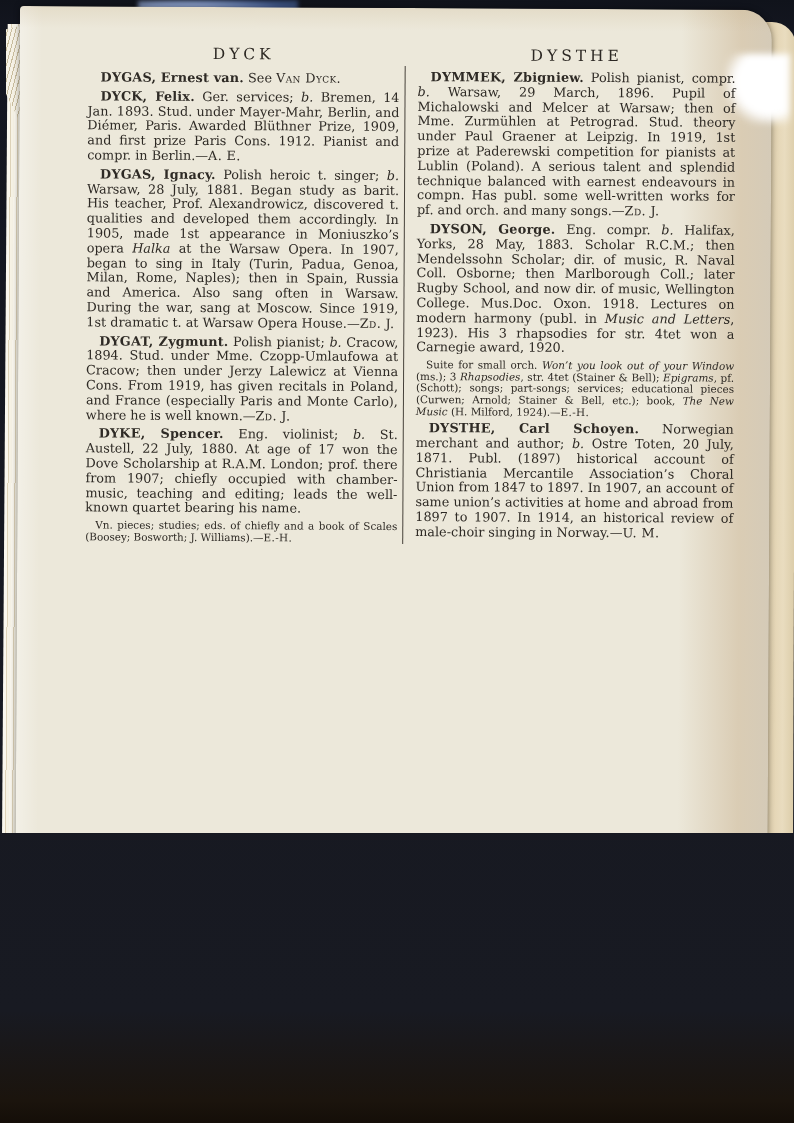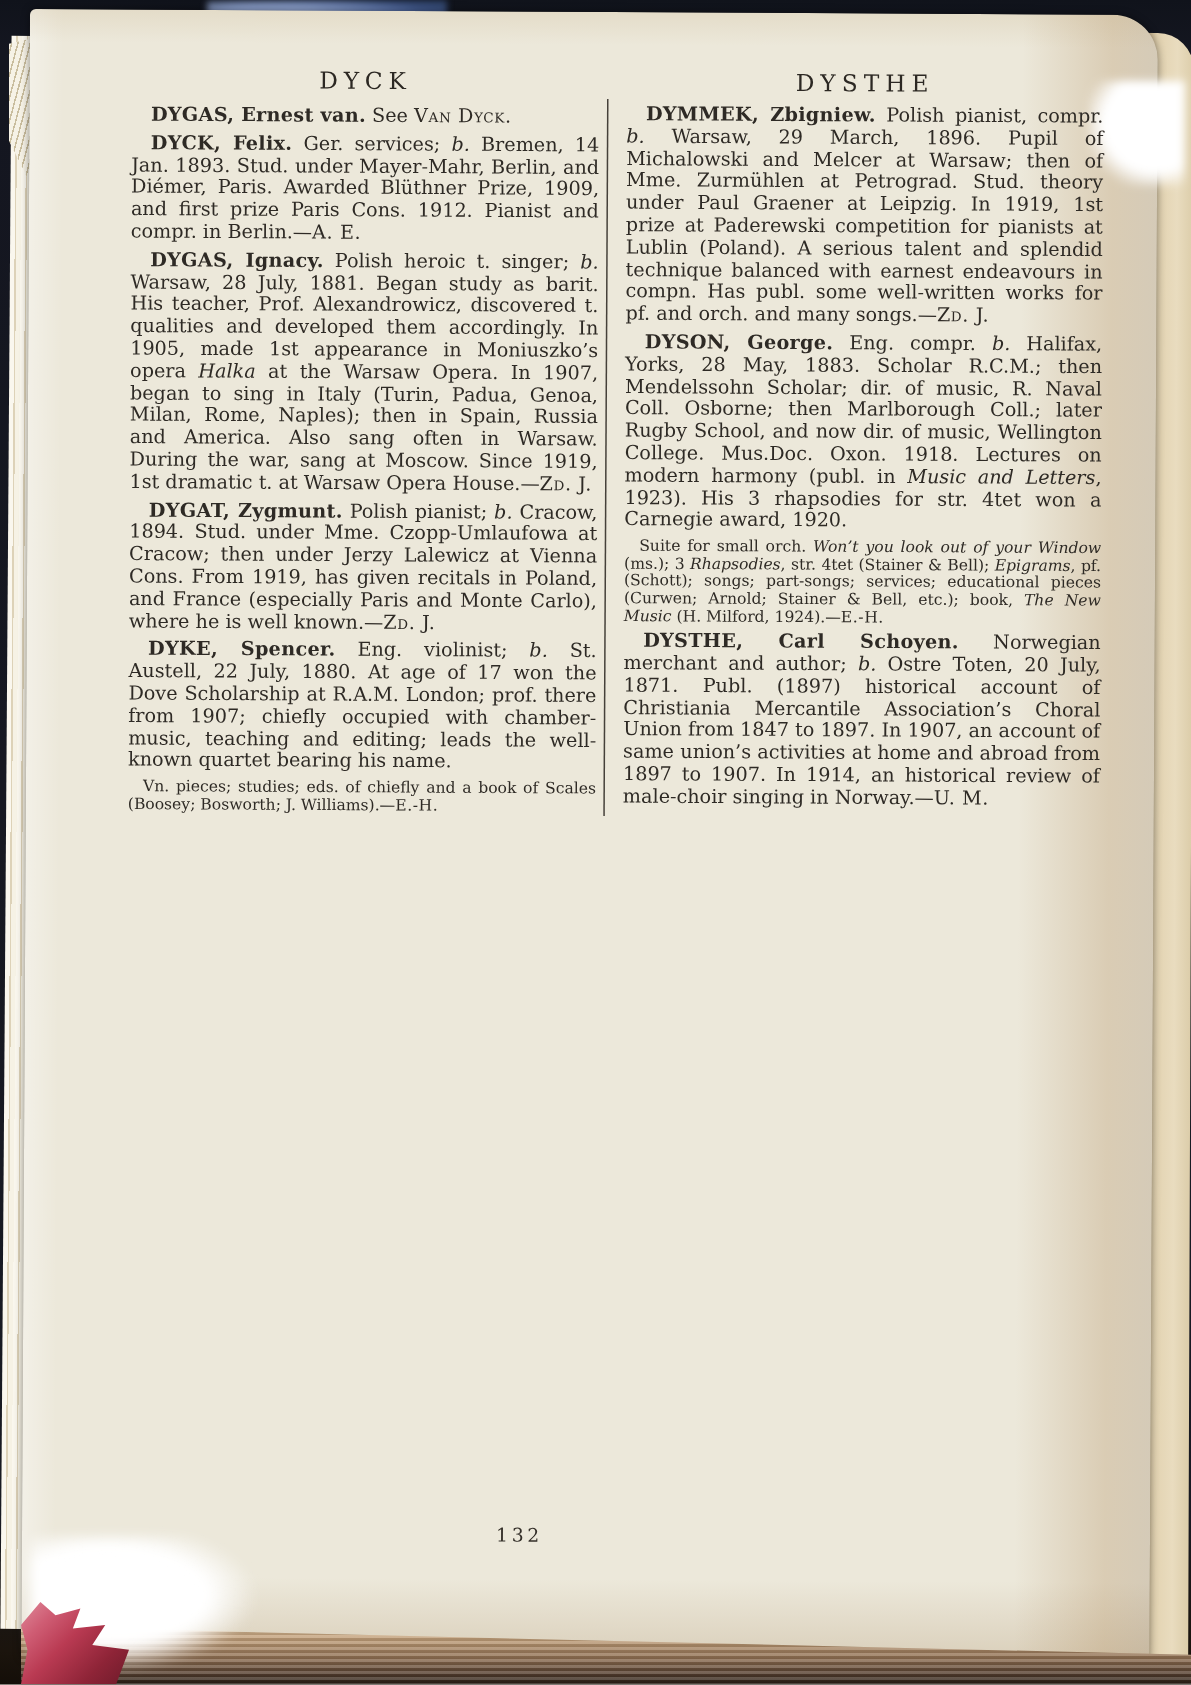--- a/index.html
+++ b/index.html
@@ -2,21 +2,21 @@
 <html><head>
 <meta charset="utf-8">
 <style>
   html,body{margin:0;padding:0;}
   body{
     width:794px;height:1123px;
     background:linear-gradient(to bottom,#10131b 0%,#141620 3%,#181a22 90%,#1b140d 98%,#140e08 100%);
     overflow:hidden;
     font-family:"DejaVu Serif", serif;
   }
-  .scene{position:relative;width:794px;height:1123px;overflow:hidden;}
+  .scene{position:relative;width:794px;height:833px;overflow:hidden;}
 
   
   .blue-blob{
     position:absolute;left:138px;top:0;width:160px;height:16px;
     background:
       radial-gradient(ellipse at 25% 40%, #8fa3cf 0 18%, rgba(60,80,130,0) 60%),
       radial-gradient(ellipse at 60% 60%, #4a639c 0 30%, rgba(30,45,80,0) 70%),
       radial-gradient(ellipse at 85% 30%, #2c3f63 0 40%, rgba(20,30,55,0) 75%);
     filter:blur(2px);
   }

